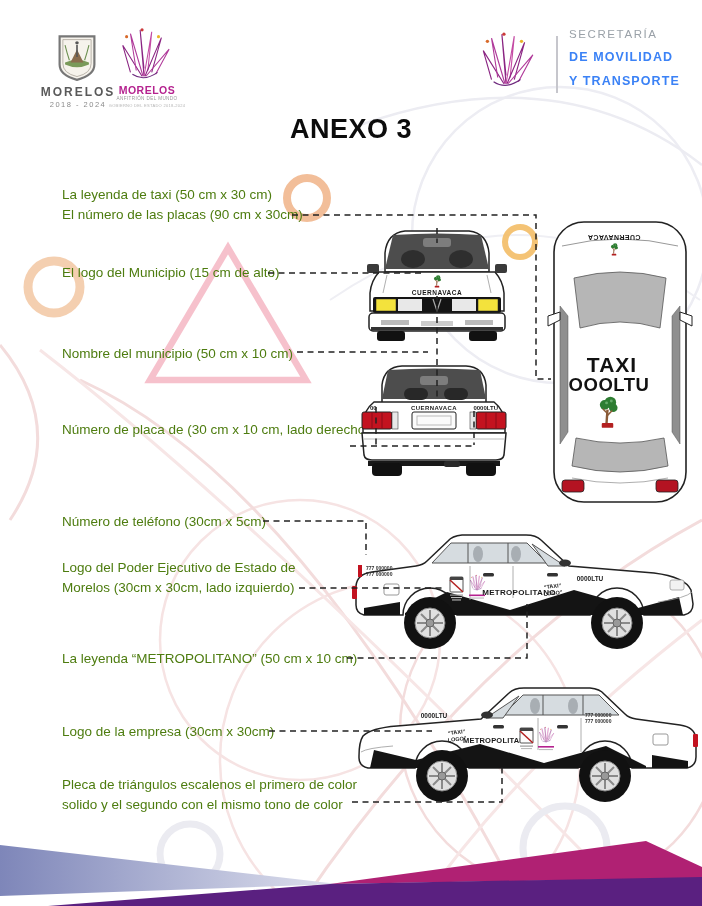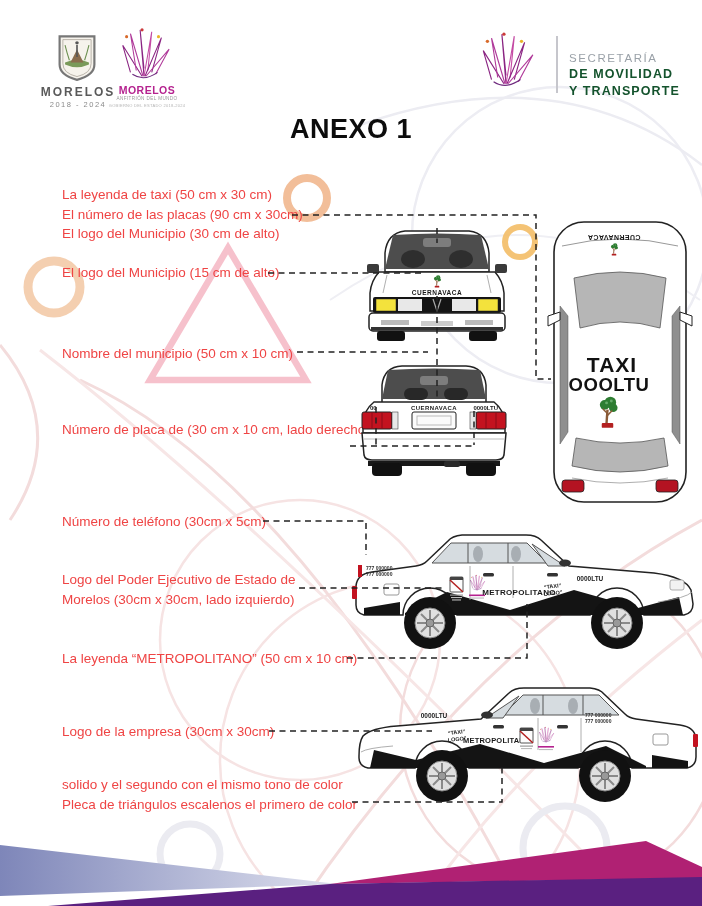--- a/index.html
+++ b/index.html
@@ -12,30 +12,30 @@
     font-size:12px;font-weight:bold;letter-spacing:2px;color:#5a5a5a;}
   .seal-years{position:absolute;left:30px;width:96px;top:100px;text-align:center;
     font-size:7.5px;letter-spacing:1.5px;color:#8a8a8a;}
   .brand-title{position:absolute;left:110px;width:74px;top:84px;text-align:center;
     font-size:10.5px;font-weight:bold;letter-spacing:.5px;color:#b5228f;}
   .brand-tagline{position:absolute;left:106px;width:82px;top:96px;text-align:center;
     font-size:4.6px;letter-spacing:.4px;color:#999;}
   .brand-subline{position:absolute;left:106px;width:82px;top:103px;text-align:center;
     font-size:4px;letter-spacing:.3px;color:#b5b5b5;}
   .hdr-divider{position:absolute;left:556px;top:36px;width:1.5px;height:57px;background:#c6c6cc;}
-  .agency{position:absolute;left:569px;top:52px;}
+  .agency{position:absolute;left:569px;top:28px;}
   .ag1{font-size:11.5px;letter-spacing:1.6px;color:#9aa1a8;}
-  .ag2,.ag3{font-size:12.5px;font-weight:bold;letter-spacing:1.1px;color:#14532d;margin-top:3px;}
+  .ag2,.ag3{font-size:12.5px;font-weight:bold;letter-spacing:1.1px;color:#3b82f6;margin-top:10px;}
   
   .title{position:absolute;left:0;right:0;top:114px;margin:0;text-align:center;
     font-size:27px;font-weight:bold;letter-spacing:.5px;color:#0c0c0c;}
   
-  .lb{position:absolute;left:62px;font-size:13.5px;line-height:19.5px;color:#ef4444;}
+  .lb{position:absolute;left:62px;font-size:13.5px;line-height:19.5px;color:#4d7c0f;}
   .lb1{top:185px;} .lb2{top:263px;} .lb3{top:344px;} .lb4{top:420px;} .lb5{top:512px;}
-  .lb6{top:570px;} .lb7{top:589px;} .lb8{top:649px;} .lb9{top:722px;} .lb10{top:775px;}
+  .lb6{top:558px;} .lb7{top:589px;} .lb8{top:649px;} .lb9{top:722px;} .lb10{top:775px;}
 </style>
 </head>
 <body>
 
 <div class="page">
 
   <svg width="0" height="0" style="position:absolute" aria-hidden="true">
     <defs>
       <symbol id="tree" viewBox="0 0 24 34">
         <circle cx="9" cy="9" r="5" fill="#2e7d32"></circle>
@@ -106,26 +106,25 @@
   <svg class="abs" style="left:474px;top:30px" width="64" height="62" viewBox="0 0 60 60">
       <use href="#flower"></use>
     </svg>
   <div class="hdr-divider"></div>
   <div class="agency">
     <div class="ag1">SECRETARÍA</div>
     <div class="ag2">DE MOVILIDAD</div>
     <div class="ag3">Y TRANSPORTE</div>
   </div>
 
-  <h1 class="title">ANEXO 1</h1>
+  <h1 class="title">ANEXO 3</h1>
 
   <div class="lb lb1">
     <div>La leyenda de taxi (50 cm x 30 cm)</div>
     <div>El número de las placas (90 cm x 30cm)</div>
-    <div>El logo del Municipio (30 cm de alto)</div>
   </div>
   <div class="lb lb2">
     <div>El logo del Municipio (15 cm de alto)</div>
   </div>
   <div class="lb lb3">
     <div>Nombre del municipio (50 cm x 10 cm)</div>
   </div>
   <div class="lb lb4">
     <div>Número de placa de (30 cm x 10 cm, lado derecho)</div>
   </div>
@@ -136,22 +135,22 @@
     <div>Logo del Poder Ejecutivo de Estado de</div>
     <div>Morelos (30cm x 30cm, lado izquierdo)</div>
   </div>
   <div class="lb lb8">
     <div>La leyenda “METROPOLITANO” (50 cm x 10 cm)</div>
   </div>
   <div class="lb lb9">
     <div>Logo de la empresa (30cm x 30cm)</div>
   </div>
   <div class="lb lb10">
+    <div>Pleca de triángulos escalenos el primero de color</div>
     <div>solido y el segundo con el mismo tono de color</div>
-    <div>Pleca de triángulos escalenos el primero de color</div>
   </div>
 
   <svg class="abs" style="left:363px;top:223px" width="148" height="124" viewBox="0 0 148 124">
     <path d="M22,49 L22,30 Q24,10 42,8 L106,8 Q124,10 126,30 L126,49 Z" fill="#fff" stroke="#222" stroke-width="1.5"></path>
     <path d="M30,12 Q74,9 118,12 L126,46 L22,46 Z" fill="#4d4d4d"></path>
     <rect x="60" y="15" width="28" height="9" rx="3" fill="#7d7d7d"></rect>
     <ellipse cx="50" cy="36" rx="12" ry="9" fill="#2e2e2e"></ellipse>
     <ellipse cx="98" cy="36" rx="12" ry="9" fill="#2e2e2e"></ellipse>
     <rect x="4" y="41" width="12" height="9" rx="2" fill="#3a3a3a"></rect>
     <rect x="132" y="41" width="12" height="9" rx="2" fill="#3a3a3a"></rect>

